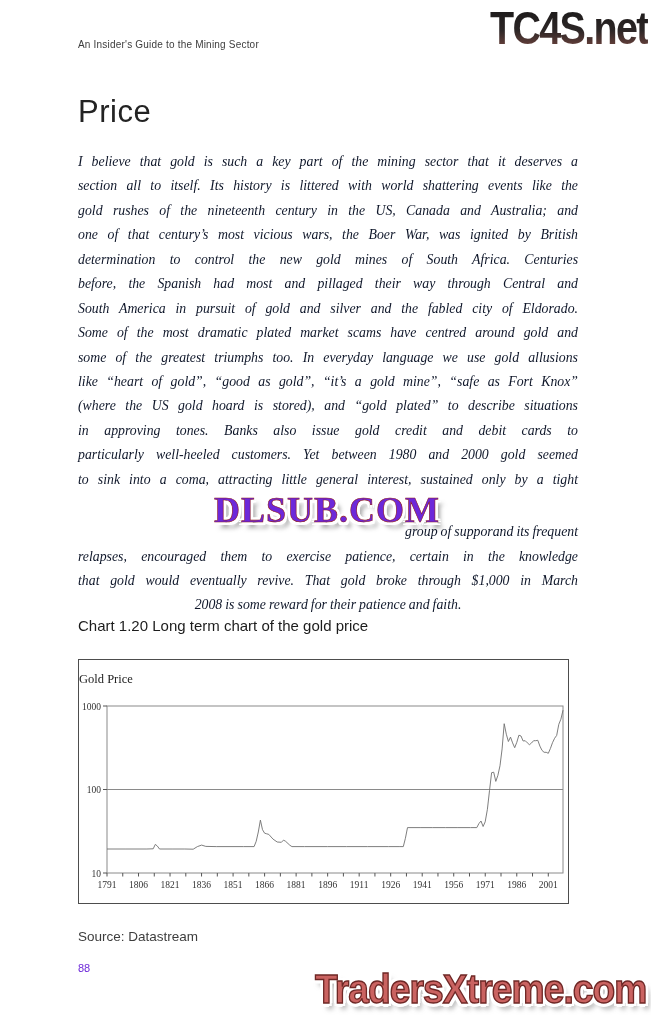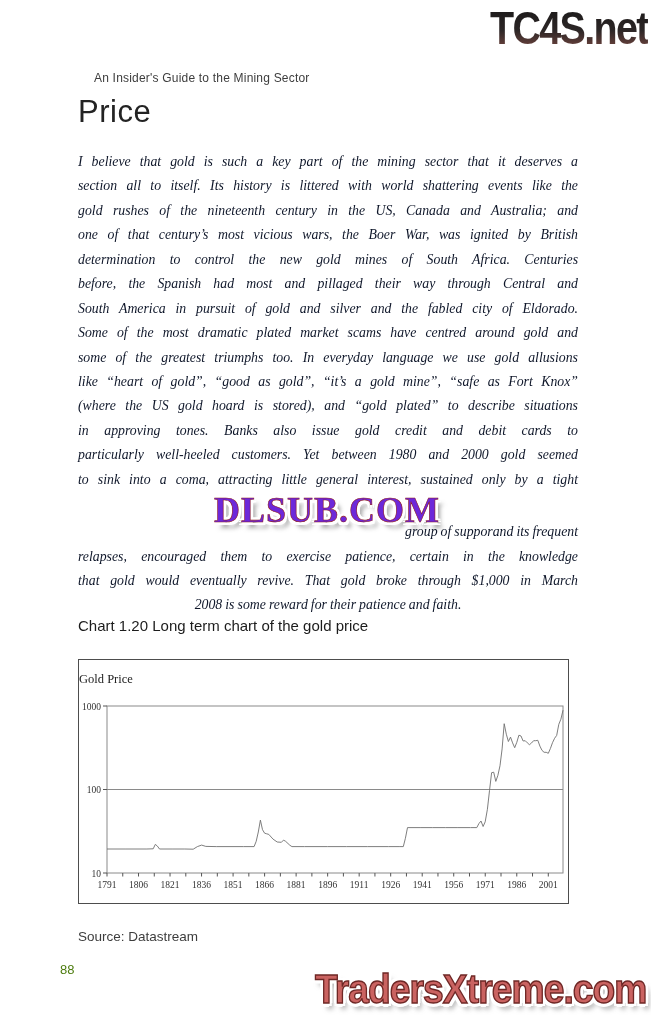--- a/index.html
+++ b/index.html
@@ -3,22 +3,22 @@
 <meta charset="utf-8">
 <style>
   * { box-sizing: border-box; }
   html,body { margin:0; padding:0; background:#ffffff; }
   .page {
     position:relative; width:651px; height:1024px; background:#ffffff;
     overflow:hidden; font-family:"Liberation Sans", sans-serif; color:#2a2a2a;
   }
   
   .running-head {
-    position:absolute; left:94px; top:39px;
-    font-size:12px; letter-spacing:.2px; color:#3d3d3d;margin-top:32px;
+    position:absolute; left:78px; top:39px;
+    font-size:10px; letter-spacing:.2px; color:#3d3d3d;
   }
   .tc4s-logo {
     position:absolute; right:3px; top:0px;
     font-size:47px; font-weight:bold; letter-spacing:-2px;
     transform:scaleX(.84); transform-origin:right top;
     background:linear-gradient(to bottom, #161616 0%, #2c2626 55%, #7c4a43 95%);
     -webkit-background-clip:text; background-clip:text;
     color:transparent;
   }
   
@@ -60,22 +60,22 @@
     font-family:"Liberation Serif", serif; font-size:12.5px; color:#222;
   }
   .chart-box svg { position:absolute; left:0; top:0; }
   .chart-box svg text { font-family:"Liberation Serif", serif; letter-spacing:0; word-spacing:0; }
   
   .source-line {
     position:absolute; left:78px; top:929px;
     font-size:13.5px; color:#3d3d3d;
   }
   .page-number {
-    position:absolute; left:60px; top:962px;
-    font-size:13px; color:#4d7c0f;
+    position:absolute; left:78px; top:962px;
+    font-size:11px; color:#6d28d9;
   }
   .tx-logo {
     position:absolute; right:4px; top:967px;
     font-size:40px; font-weight:bold; letter-spacing:-1px;
     transform:scaleX(.93); transform-origin:right top;
     color:#ca6361; -webkit-text-stroke:1.4px #6e2725;
     text-shadow:
       -3px -3px 0 #fff, 3px -3px 0 #fff, -3px 3px 0 #fff, 3px 3px 0 #fff,
       -3.5px 0 0 #fff, 3.5px 0 0 #fff, 0 -3.5px 0 #fff, 0 3.5px 0 #fff,
       4px 6px 5px rgba(110,110,110,.6);

